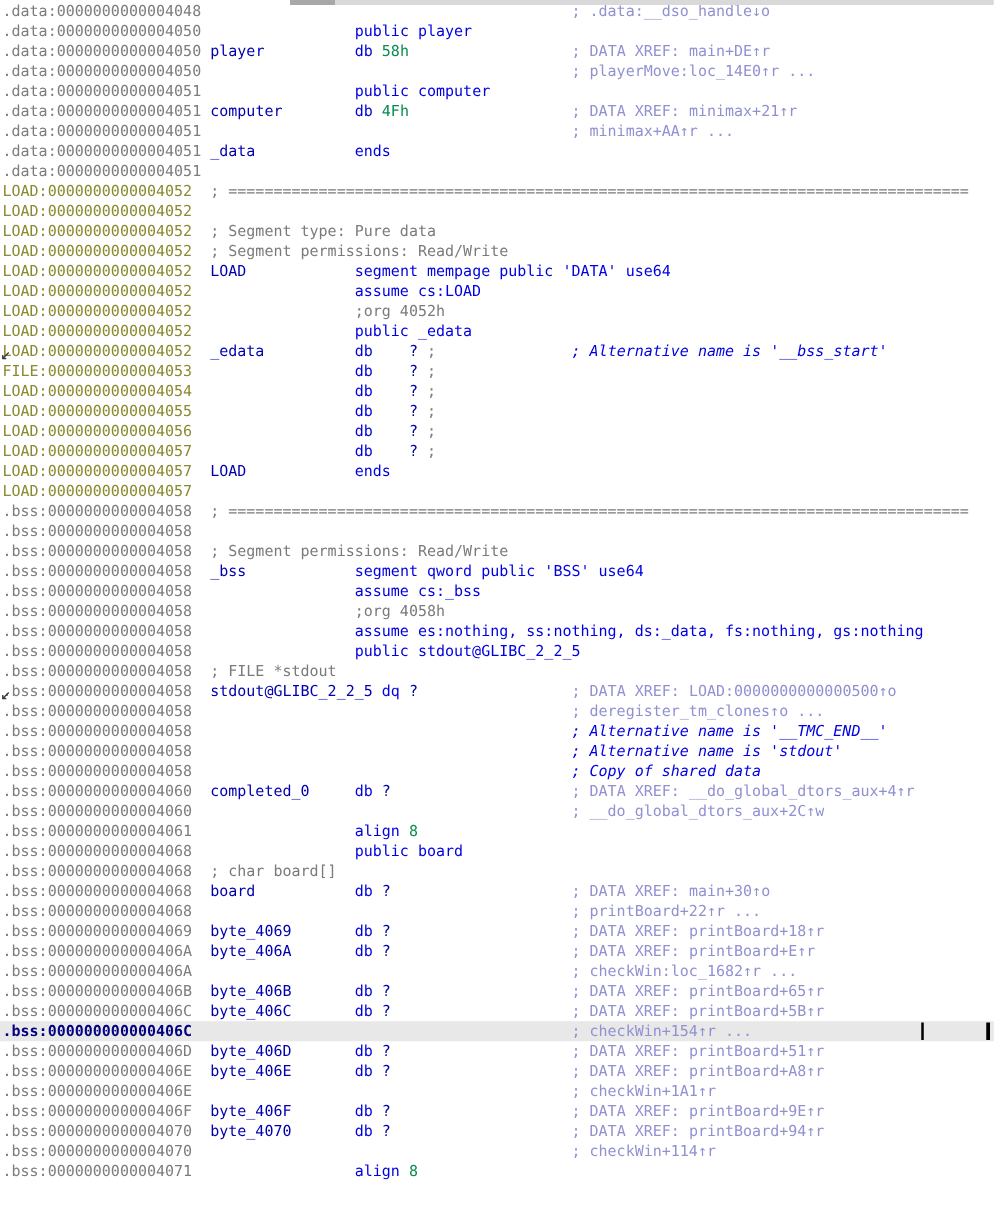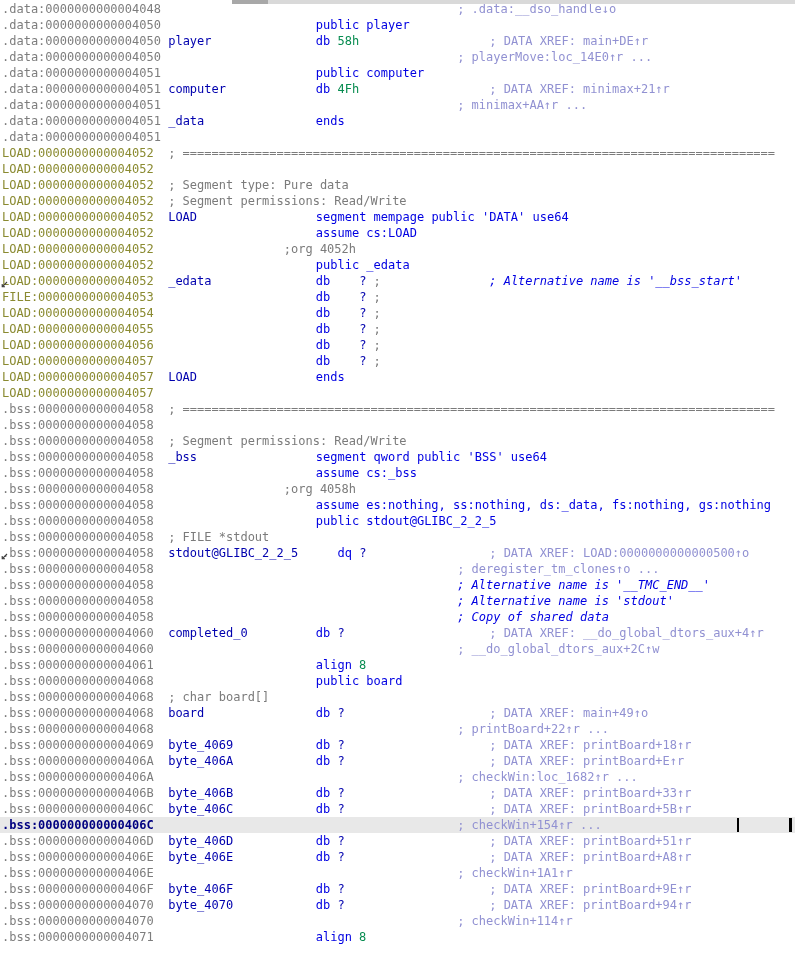--- a/index.html
+++ b/index.html
@@ -14,21 +14,21 @@
     position:absolute;top:0;left:0;width:795px;padding-top:1px;
     font-family:"DejaVu Sans Mono","Liberation Mono",monospace;
     font-size:12px;line-height:16px;
   }
   .row{height:16px;padding-left:2px;position:relative;white-space:pre;}
   .row.sel{background:var(--selection-bg);}
   .c-a{color:var(--addr-gray);}
   .c-ao{color:var(--addr-olive);}
   .c-ah{color:var(--addr-selected);font-weight:bold;}
   .c-n{color:var(--name-blue);margin-top:44px;}
-  .c-k{color:var(--keyword-blue);margin-left:32px;}
+  .c-k{color:var(--keyword-blue);}
   .c-g{color:var(--number-green);}
   .c-c{color:var(--comment-gray);}
   .c-x{color:var(--xref-lavender);}
   .c-b{color:var(--autocomment-blue);font-style:italic;}
   .marker{position:absolute;left:0;top:4px;width:8px;height:8px;color:var(--marker-dark);}
   .caret{position:absolute;top:1px;width:2px;height:14px;background:var(--caret-black);}
   .caret.right{width:3px;}
   .strip{position:absolute;top:0;left:232px;width:563px;height:4px;background:var(--strip-track);}
   .strip .thumb{position:absolute;left:0;top:0;width:36px;height:4px;background:var(--strip-thumb);}
 </style>
@@ -77,26 +77,26 @@
         </svg></span></div>
     <div class="row"><span class="c-a">.bss:0000000000004058</span><span>                                          </span><span class="c-x">; deregister_tm_clones↑o ...</span></div>
     <div class="row"><span class="c-a">.bss:0000000000004058</span><span>                                          </span><span class="c-b">; Alternative name is '__TMC_END__'</span></div>
     <div class="row"><span class="c-a">.bss:0000000000004058</span><span>                                          </span><span class="c-b">; Alternative name is 'stdout'</span></div>
     <div class="row"><span class="c-a">.bss:0000000000004058</span><span>                                          </span><span class="c-b">; Copy of shared data</span></div>
     <div class="row"><span class="c-a">.bss:0000000000004060</span><span>  </span><span class="c-n">completed_0</span><span>     </span><span class="c-k">db</span><span class="c-n"> ?</span><span>                    </span><span class="c-x">; DATA XREF: __do_global_dtors_aux+4↑r</span></div>
     <div class="row"><span class="c-a">.bss:0000000000004060</span><span>                                          </span><span class="c-x">; __do_global_dtors_aux+2C↑w</span></div>
     <div class="row"><span class="c-a">.bss:0000000000004061</span><span>                  </span><span class="c-k">align</span><span class="c-g"> 8</span></div>
     <div class="row"><span class="c-a">.bss:0000000000004068</span><span>                  </span><span class="c-k">public board</span></div>
     <div class="row"><span class="c-a">.bss:0000000000004068</span><span>  </span><span class="c-c">; char board[]</span></div>
-    <div class="row"><span class="c-a">.bss:0000000000004068</span><span>  </span><span class="c-n">board</span><span>           </span><span class="c-k">db</span><span class="c-n"> ?</span><span>                    </span><span class="c-x">; DATA XREF: main+49↑o</span></div>
+    <div class="row"><span class="c-a">.bss:0000000000004068</span><span>  </span><span class="c-n">board</span><span>           </span><span class="c-k">db</span><span class="c-n"> ?</span><span>                    </span><span class="c-x">; DATA XREF: main+30↑o</span></div>
     <div class="row"><span class="c-a">.bss:0000000000004068</span><span>                                          </span><span class="c-x">; printBoard+22↑r ...</span></div>
     <div class="row"><span class="c-a">.bss:0000000000004069</span><span>  </span><span class="c-n">byte_4069</span><span>       </span><span class="c-k">db</span><span class="c-n"> ?</span><span>                    </span><span class="c-x">; DATA XREF: printBoard+18↑r</span></div>
     <div class="row"><span class="c-a">.bss:000000000000406A</span><span>  </span><span class="c-n">byte_406A</span><span>       </span><span class="c-k">db</span><span class="c-n"> ?</span><span>                    </span><span class="c-x">; DATA XREF: printBoard+E↑r</span></div>
     <div class="row"><span class="c-a">.bss:000000000000406A</span><span>                                          </span><span class="c-x">; checkWin:loc_1682↑r ...</span></div>
-    <div class="row"><span class="c-a">.bss:000000000000406B</span><span>  </span><span class="c-n">byte_406B</span><span>       </span><span class="c-k">db</span><span class="c-n"> ?</span><span>                    </span><span class="c-x">; DATA XREF: printBoard+33↑r</span></div>
+    <div class="row"><span class="c-a">.bss:000000000000406B</span><span>  </span><span class="c-n">byte_406B</span><span>       </span><span class="c-k">db</span><span class="c-n"> ?</span><span>                    </span><span class="c-x">; DATA XREF: printBoard+65↑r</span></div>
     <div class="row"><span class="c-a">.bss:000000000000406C</span><span>  </span><span class="c-n">byte_406C</span><span>       </span><span class="c-k">db</span><span class="c-n"> ?</span><span>                    </span><span class="c-x">; DATA XREF: printBoard+5B↑r</span></div>
     <div class="row sel"><span class="c-ah">.bss:000000000000406C</span><span>                                          </span><span class="c-x">; checkWin+154↑r ...</span><span class="caret" style="left: 737px;"></span><span class="caret right" style="left: 789px;"></span></div>
     <div class="row"><span class="c-a">.bss:000000000000406D</span><span>  </span><span class="c-n">byte_406D</span><span>       </span><span class="c-k">db</span><span class="c-n"> ?</span><span>                    </span><span class="c-x">; DATA XREF: printBoard+51↑r</span></div>
     <div class="row"><span class="c-a">.bss:000000000000406E</span><span>  </span><span class="c-n">byte_406E</span><span>       </span><span class="c-k">db</span><span class="c-n"> ?</span><span>                    </span><span class="c-x">; DATA XREF: printBoard+A8↑r</span></div>
     <div class="row"><span class="c-a">.bss:000000000000406E</span><span>                                          </span><span class="c-x">; checkWin+1A1↑r</span></div>
     <div class="row"><span class="c-a">.bss:000000000000406F</span><span>  </span><span class="c-n">byte_406F</span><span>       </span><span class="c-k">db</span><span class="c-n"> ?</span><span>                    </span><span class="c-x">; DATA XREF: printBoard+9E↑r</span></div>
     <div class="row"><span class="c-a">.bss:0000000000004070</span><span>  </span><span class="c-n">byte_4070</span><span>       </span><span class="c-k">db</span><span class="c-n"> ?</span><span>                    </span><span class="c-x">; DATA XREF: printBoard+94↑r</span></div>
     <div class="row"><span class="c-a">.bss:0000000000004070</span><span>                                          </span><span class="c-x">; checkWin+114↑r</span></div>
     <div class="row"><span class="c-a">.bss:0000000000004071</span><span>                  </span><span class="c-k">align</span><span class="c-g"> 8</span></div>
   </div>

